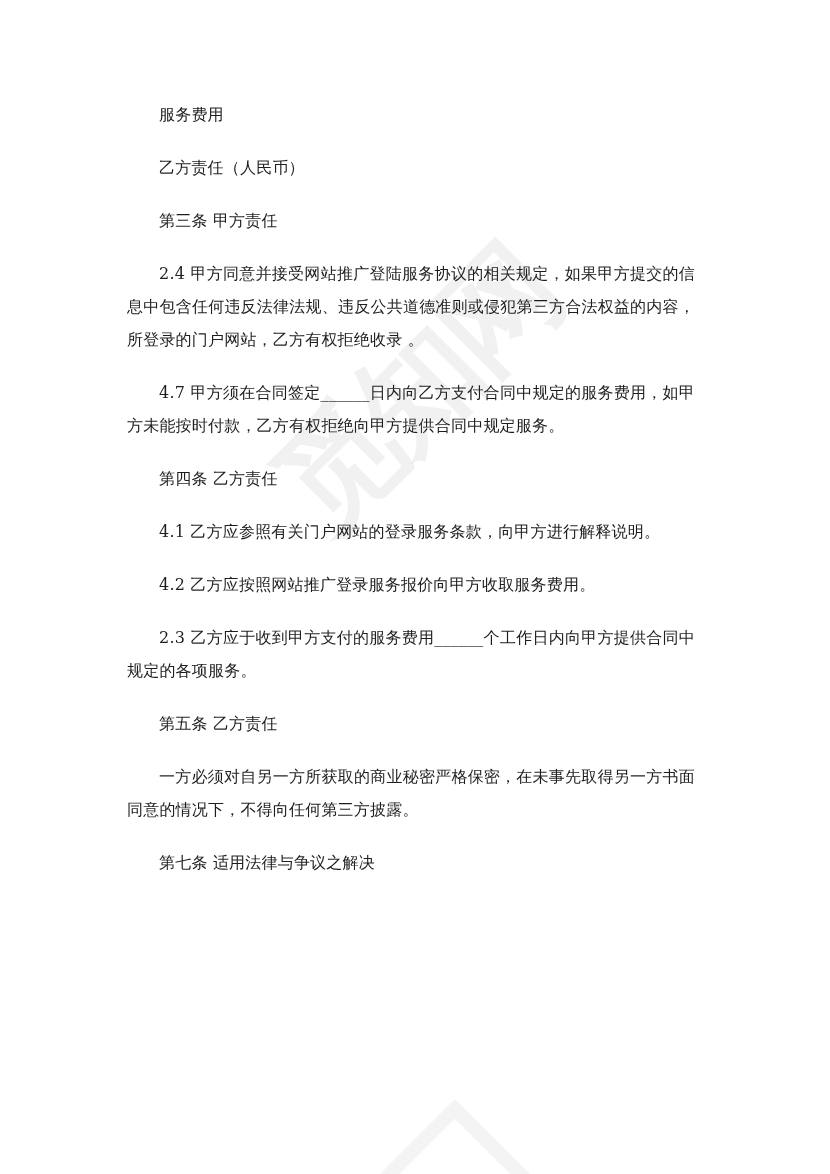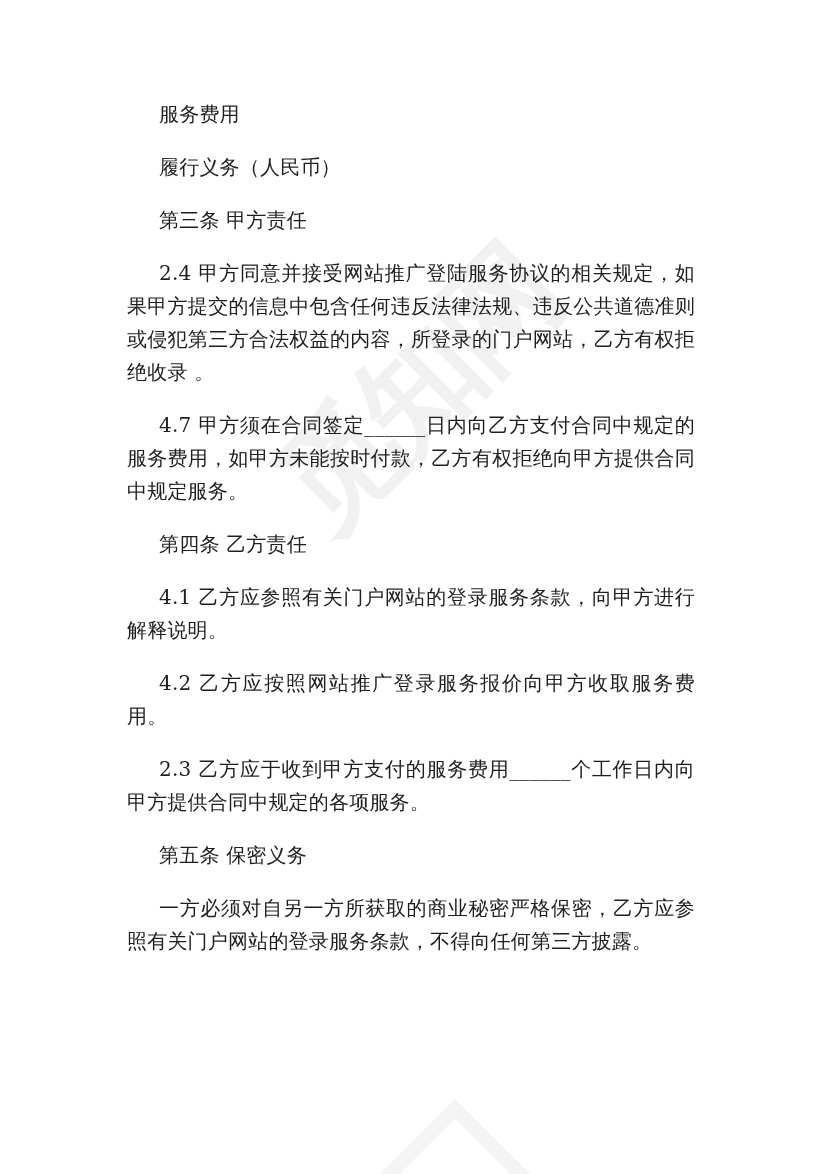--- a/index.html
+++ b/index.html
@@ -49,46 +49,47 @@
       box-sizing: border-box;
     }
     .content {
       position: absolute;
       left: 127px;
       top: 98px;
       width: 568px;
       z-index: 2;
     }
     .para {
-      font-size: 20px;
+      font-size: 16px;
       line-height: 33px;
       margin: 0 0 20px 0;
       text-indent: 32px;
       letter-spacing: 0.2px;
       text-align: justify;
     }
     .para.heading {
       margin-bottom: 20px;
     }
   </style>
 </head>
 <body>
 
 <div class="page">
 
   <div class="watermark wm-main">觅知网</div>
   <div class="watermark wm-bottom"></div>
 
   <div class="content">
     <p class="para">服务费用</p>
-    <p class="para">履行义务（人民币）</p>
+    <p class="para">乙方责任（人民币）</p>
     <p class="para heading">第三条 甲方责任</p>
     <p class="para">2.4 甲方同意并接受网站推广登陆服务协议的相关规定，如果甲方提交的信息中包含任何违反法律法规、违反公共道德准则或侵犯第三方合法权益的内容，所登录的门户网站，乙方有权拒绝收录 。</p>
     <p class="para">4.7 甲方须在合同签定______日内向乙方支付合同中规定的服务费用，如甲方未能按时付款，乙方有权拒绝向甲方提供合同中规定服务。</p>
     <p class="para heading">第四条 乙方责任</p>
     <p class="para">4.1 乙方应参照有关门户网站的登录服务条款，向甲方进行解释说明。</p>
     <p class="para">4.2 乙方应按照网站推广登录服务报价向甲方收取服务费用。</p>
     <p class="para">2.3 乙方应于收到甲方支付的服务费用______个工作日内向甲方提供合同中规定的各项服务。</p>
-    <p class="para heading">第五条 保密义务</p>
-    <p class="para">一方必须对自另一方所获取的商业秘密严格保密，乙方应参照有关门户网站的登录服务条款，不得向任何第三方披露。</p>
+    <p class="para heading">第五条 乙方责任</p>
+    <p class="para">一方必须对自另一方所获取的商业秘密严格保密，在未事先取得另一方书面同意的情况下，不得向任何第三方披露。</p>
+    <p class="para heading">第七条 适用法律与争议之解决</p>
   </div>
 
 </div>
 
 </body></html>

